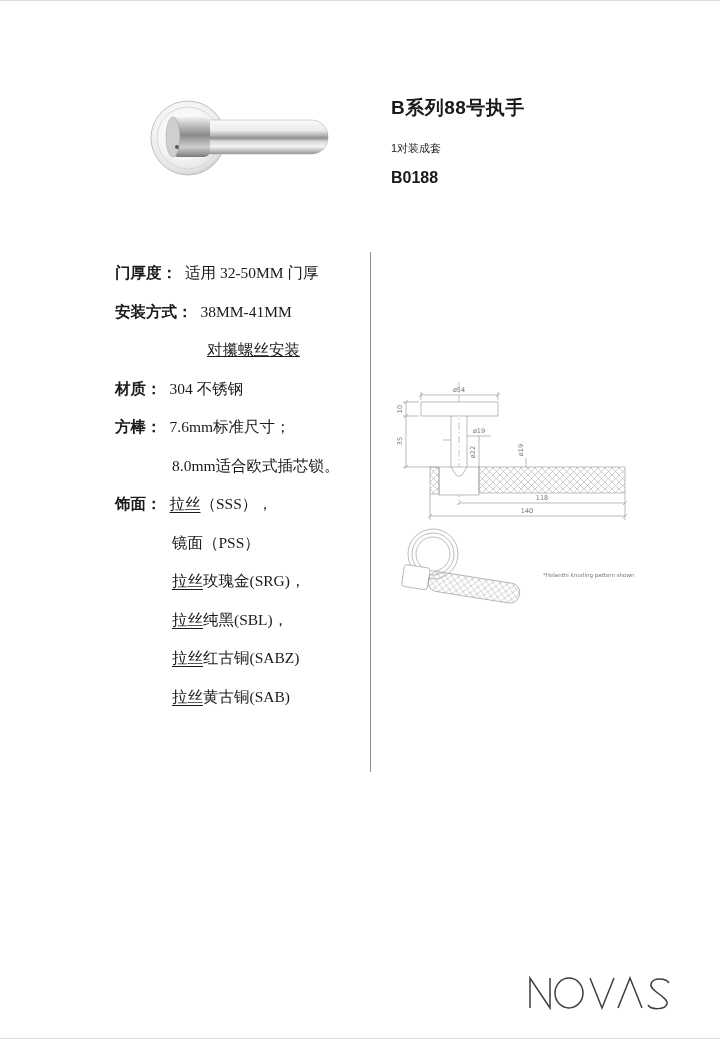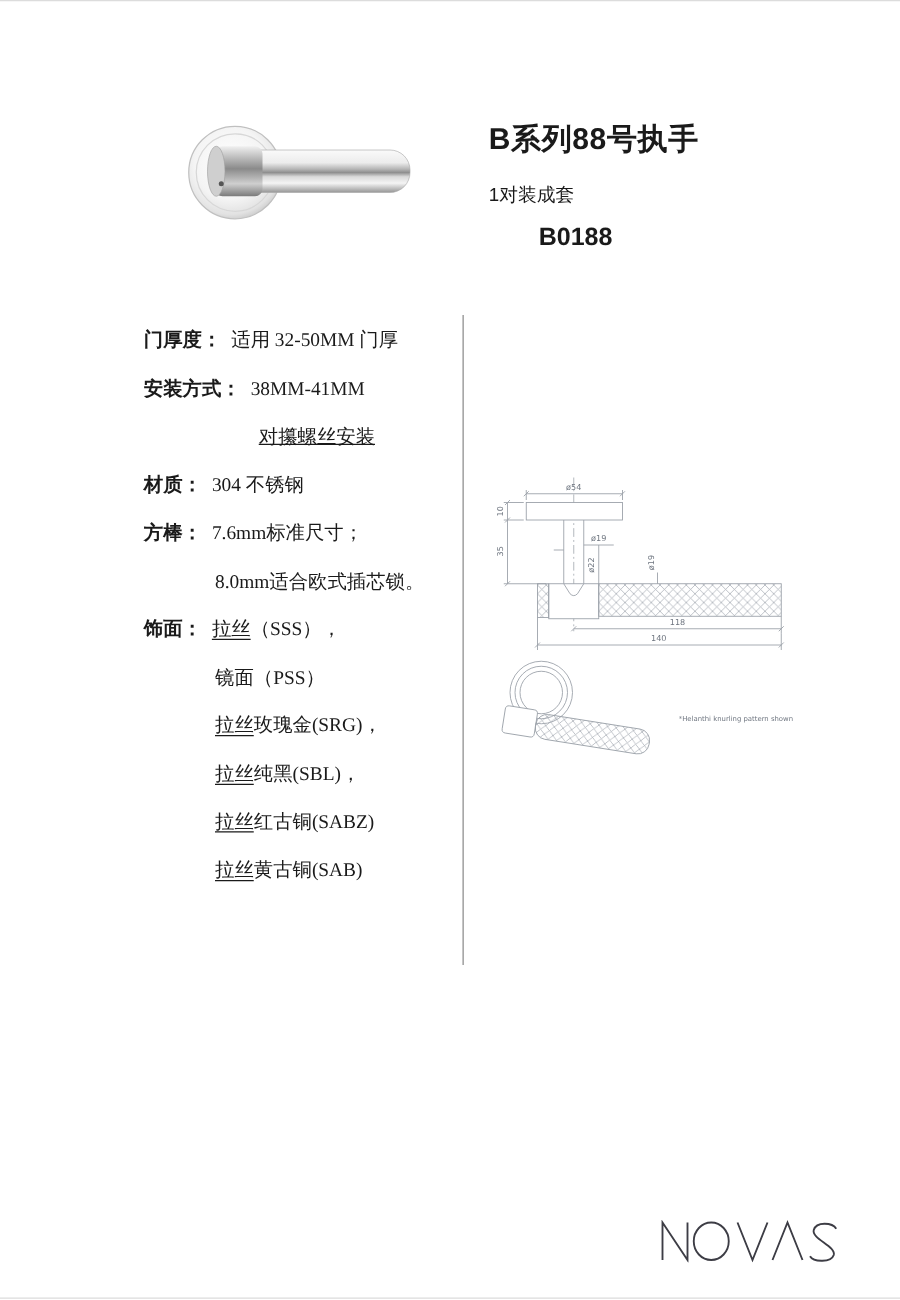--- a/index.html
+++ b/index.html
@@ -13,23 +13,23 @@
   }
   .edge-line{position:absolute;left:0;width:720px;height:1px;background:#dcdcdc;}
   .edge-top{top:0;}
   .edge-bottom{top:1038px;}
 
   
   .photo{position:absolute;left:148px;top:90px;width:185px;height:95px;}
 
   
   .header{position:absolute;left:391px;top:95px;width:300px;}
-  .title{font-size:24px;font-weight:bold;letter-spacing:0.5px;}
-  .subtitle{font-size:15px;margin-top:20px;}
-  .model{font-size:20px;font-weight:bold;margin-top:13px;margin-left:40px;}
+  .title{font-size:19px;font-weight:bold;letter-spacing:0.5px;}
+  .subtitle{font-size:11px;margin-top:20px;}
+  .model{font-size:16px;font-weight:bold;margin-top:13px;}
 
   
   .divider{position:absolute;left:370px;top:252px;width:1px;height:520px;background:#8c8c8c;}
 
   
   .specs{position:absolute;left:115px;top:254px;width:250px;font-size:15.5px;
          font-family:"Liberation Serif",serif;}
   .spec-line{line-height:38.5px;white-space:nowrap;}
   .spec-label{font-weight:bold;font-family:Liberation Sans, sans-serif;margin-right:8px;}
   .spec-underline{text-decoration:underline;text-underline-offset:3px;}

